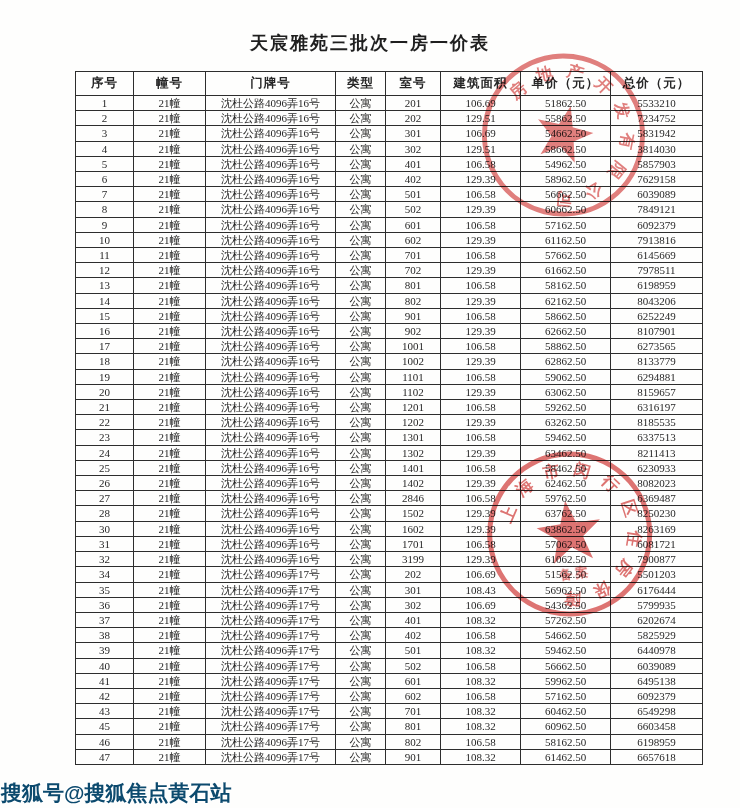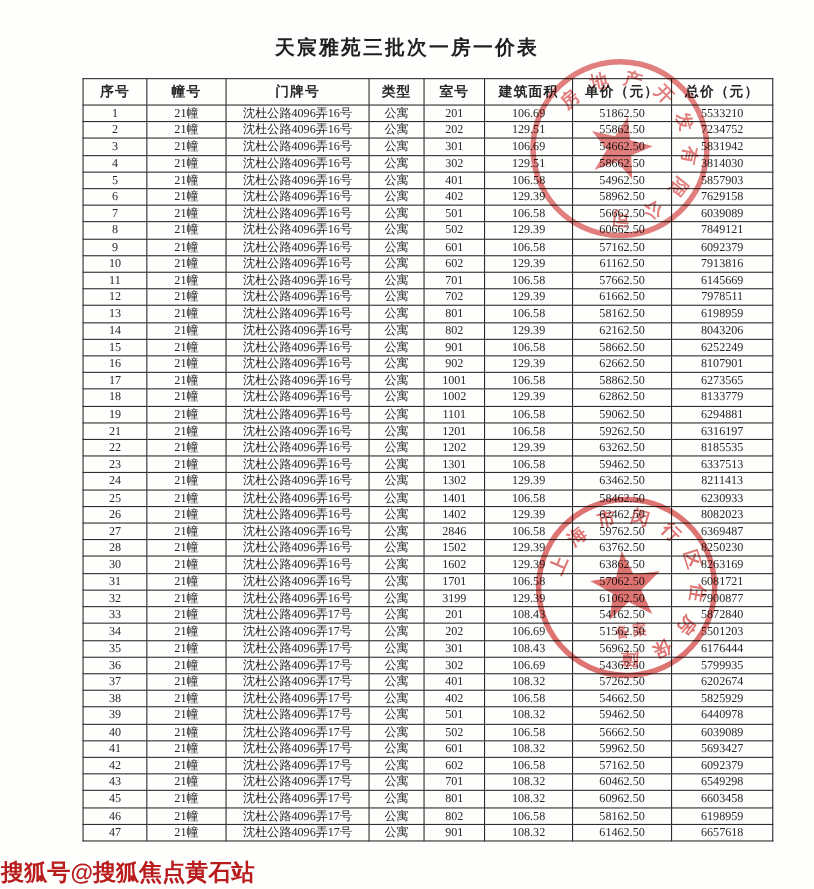--- a/index.html
+++ b/index.html
@@ -97,21 +97,21 @@
     filter: blur(0.5px);
   }
   .watermark {
     position: absolute;
     left: 1px;
     top: 779px;
     font-family: "Liberation Sans", "DejaVu Sans", sans-serif;
     font-weight: 900;
     font-size: 21px;
     letter-spacing: 0px;
-    color: #b91c1c;
+    color: #0c4a6e;
     text-shadow:
       -1px -1px 0 #ffffff, 1px -1px 0 #ffffff,
       -1px  1px 0 #ffffff, 1px  1px 0 #ffffff,
        0 0 3px #ffffff;
     z-index: 20;
     white-space: nowrap;
   }
 </style>
 </head>
 <body>
@@ -328,20 +328,30 @@
           <td>19</td>
           <td>21幢</td>
           <td>沈杜公路4096弄16号</td>
           <td>公寓</td>
           <td>1101</td>
           <td>106.58</td>
           <td>59062.50</td>
           <td>6294881</td>
         </tr>
         <tr>
+          <td>20</td>
+          <td>21幢</td>
+          <td>沈杜公路4096弄16号</td>
+          <td>公寓</td>
+          <td>1102</td>
+          <td>129.39</td>
+          <td>63062.50</td>
+          <td>8159657</td>
+        </tr>
+        <tr>
           <td>21</td>
           <td>21幢</td>
           <td>沈杜公路4096弄16号</td>
           <td>公寓</td>
           <td>1201</td>
           <td>106.58</td>
           <td>59262.50</td>
           <td>6316197</td>
         </tr>
         <tr>
@@ -436,30 +446,20 @@
         </tr>
         <tr>
           <td>32</td>
           <td>21幢</td>
           <td>沈杜公路4096弄16号</td>
           <td>公寓</td>
           <td>3199</td>
           <td>129.39</td>
           <td>61062.50</td>
           <td>7900877</td>
-        </tr>
-        <tr>
-          <td>33</td>
-          <td>21幢</td>
-          <td>沈杜公路4096弄17号</td>
-          <td>公寓</td>
-          <td>201</td>
-          <td>108.43</td>
-          <td>54162.50</td>
-          <td>5872840</td>
         </tr>
         <tr>
           <td>34</td>
           <td>21幢</td>
           <td>沈杜公路4096弄17号</td>
           <td>公寓</td>
           <td>202</td>
           <td>106.69</td>
           <td>51562.50</td>
           <td>5501203</td>
@@ -525,21 +525,21 @@
           <td>6039089</td>
         </tr>
         <tr>
           <td>41</td>
           <td>21幢</td>
           <td>沈杜公路4096弄17号</td>
           <td>公寓</td>
           <td>601</td>
           <td>108.32</td>
           <td>59962.50</td>
-          <td>5693427</td>
+          <td>6495138</td>
         </tr>
         <tr>
           <td>42</td>
           <td>21幢</td>
           <td>沈杜公路4096弄17号</td>
           <td>公寓</td>
           <td>602</td>
           <td>106.58</td>
           <td>57162.50</td>
           <td>6092379</td>

